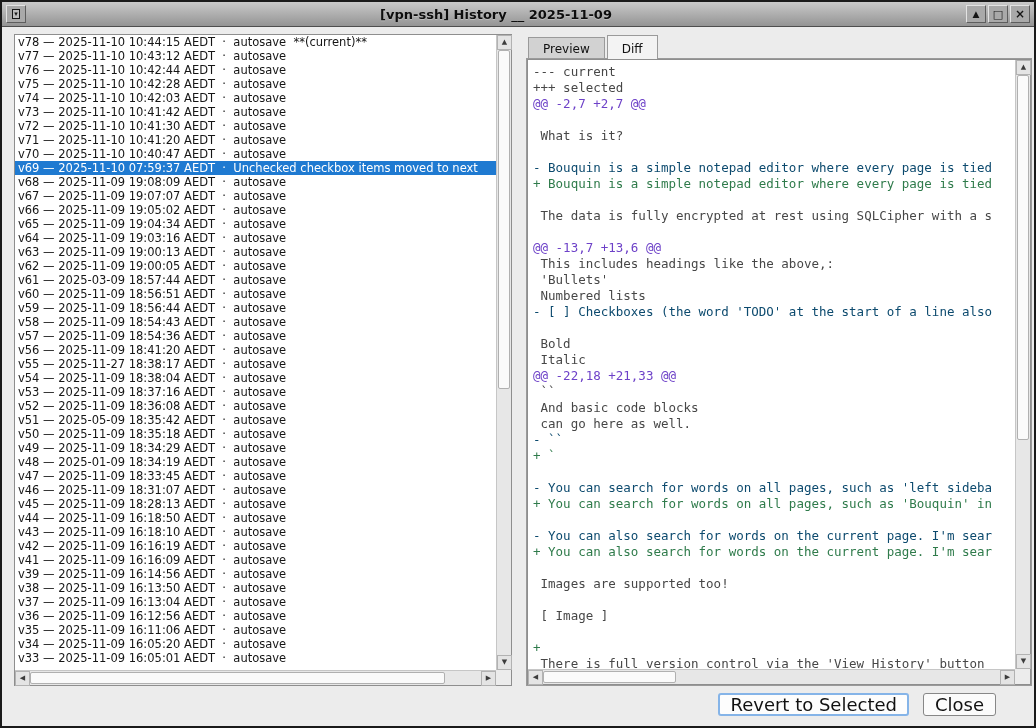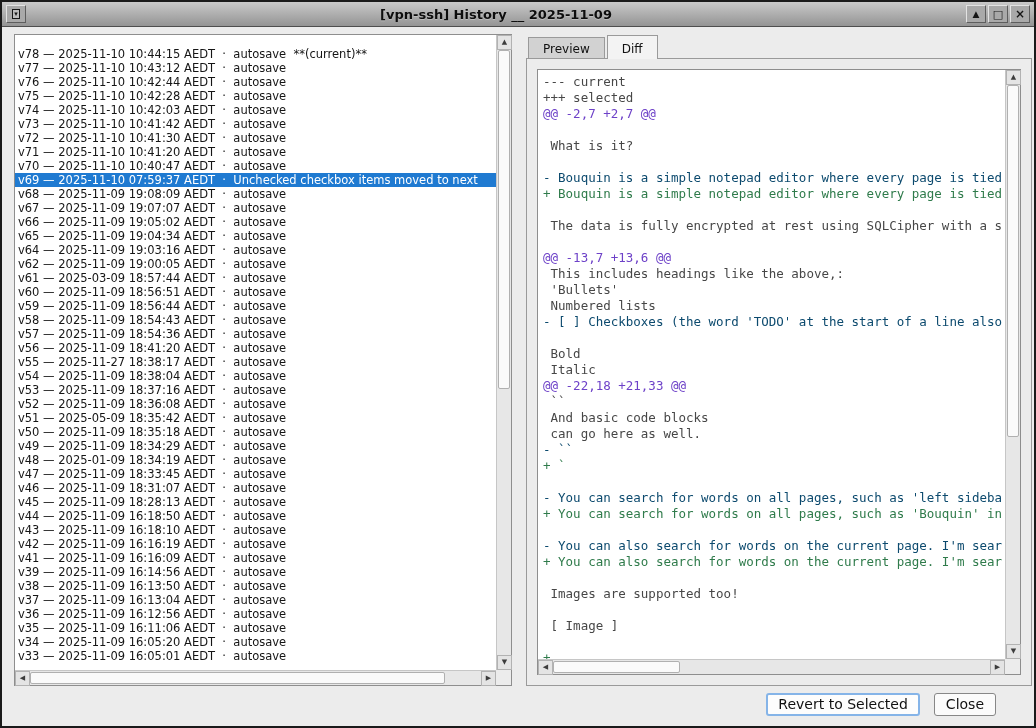--- a/index.html
+++ b/index.html
@@ -26,21 +26,21 @@
     text-shadow:0 1px 0 rgba(255,255,255,.25);white-space:nowrap;overflow:hidden;}
   .tb-right{display:flex;gap:2px;}
   
   .main{position:relative;flex:1;background:#ececec;}
   
   .list-frame{
     position:absolute;left:12px;top:7px;width:498px;height:652px;
     background:#fff;border:1px solid #8e8e8e;
     display:grid;grid-template-columns:1fr 15px;grid-template-rows:1fr 15px;
   }
-  .listbox{overflow:hidden;padding-top:12px;}
+  .listbox{overflow:hidden;padding-top:0;}
   .row{
     height:14px;line-height:14px;font-size:11.5px;color:#151515;
     white-space:pre;padding-left:3px;overflow:hidden;
   }
   .row.selected{background:#1f7ad1;color:#ffffff;}
   
   .vscroll{display:flex;flex-direction:column;background:#e9e9e9;border-left:1px solid #c6c6c6;}
   .hscroll{display:flex;background:#e9e9e9;border-top:1px solid #c6c6c6;}
   .sb-btn{
     flex:0 0 15px;width:15px;height:15px;display:flex;align-items:center;justify-content:center;
@@ -54,40 +54,40 @@
   
   .right-panel{position:absolute;left:524px;top:7px;width:506px;height:652px;}
   .tabs{display:flex;align-items:flex-end;height:24px;padding-left:2px;position:relative;z-index:2;}
   .tab{
     font-size:12px;color:#111;padding:4px 14px 3px;background:#d2d2d2;
     border:1px solid #9a9a9a;border-bottom:none;margin-right:2px;height:21px;cursor:default;
   }
   .tab.active{background:#f3f3f3;height:24px;margin-bottom:-1px;padding-top:6px;}
   .notebook-body{
     position:absolute;top:24px;left:0;right:0;bottom:0;
-    border:1px solid #9a9a9a;background:#ececec;padding:10px;z-index:1;
+    border:1px solid #9a9a9a;background:#ececec;padding:0;z-index:1;
   }
   .diff-frame{
     width:100%;height:100%;background:#fff;border:1px solid #8e8e8e;
     display:grid;grid-template-columns:1fr 15px;grid-template-rows:1fr 15px;
   }
   .diff-content{
     overflow:hidden;padding:4px 0 0 5px;
     font-family:"DejaVu Sans Mono","Liberation Mono",monospace;
     font-size:12.5px;line-height:16px;white-space:pre;
   }
   .dline{height:16px;}
   .dline.meta,.dline.ctx{color:#474747;}
   .dline.hunk{color:#6d41c8;}
   .dline.del{color:#0c4a6e;}
   .dline.add{color:#2f7b4b;}
   
   .footer{position:absolute;right:38px;bottom:10px;display:flex;gap:14px;align-items:center;}
   .btn{
-    font-family:"DejaVu Sans","Liberation Sans",sans-serif;font-size:14px;color:#111;
+    font-family:"DejaVu Sans","Liberation Sans",sans-serif;font-size:18px;color:#111;
     background:#fbfbfb;border:1px solid #878787;border-radius:3px;
     padding:3px 11px;height:23px;line-height:15px;cursor:default;white-space:nowrap;
   }
   .btn.focused{border:2px solid #85b4e8;padding:2px 10px;background:#fdfdfd;}
 </style>
 </head>
 <body>
 
 <div class="window">
 
@@ -121,20 +121,21 @@
           <div class="row">v73 — 2025-11-10 10:41:42 AEDT  ·  autosave</div>
           <div class="row">v72 — 2025-11-10 10:41:30 AEDT  ·  autosave</div>
           <div class="row">v71 — 2025-11-10 10:41:20 AEDT  ·  autosave</div>
           <div class="row">v70 — 2025-11-10 10:40:47 AEDT  ·  autosave</div>
           <div class="row selected">v69 — 2025-11-10 07:59:37 AEDT  ·  Unchecked checkbox items moved to next</div>
           <div class="row">v68 — 2025-11-09 19:08:09 AEDT  ·  autosave</div>
           <div class="row">v67 — 2025-11-09 19:07:07 AEDT  ·  autosave</div>
           <div class="row">v66 — 2025-11-09 19:05:02 AEDT  ·  autosave</div>
           <div class="row">v65 — 2025-11-09 19:04:34 AEDT  ·  autosave</div>
           <div class="row">v64 — 2025-11-09 19:03:16 AEDT  ·  autosave</div>
+          <div class="row">v63 — 2025-11-09 19:00:13 AEDT  ·  autosave</div>
           <div class="row">v62 — 2025-11-09 19:00:05 AEDT  ·  autosave</div>
           <div class="row">v61 — 2025-03-09 18:57:44 AEDT  ·  autosave</div>
           <div class="row">v60 — 2025-11-09 18:56:51 AEDT  ·  autosave</div>
           <div class="row">v59 — 2025-11-09 18:56:44 AEDT  ·  autosave</div>
           <div class="row">v58 — 2025-11-09 18:54:43 AEDT  ·  autosave</div>
           <div class="row">v57 — 2025-11-09 18:54:36 AEDT  ·  autosave</div>
           <div class="row">v56 — 2025-11-09 18:41:20 AEDT  ·  autosave</div>
           <div class="row">v55 — 2025-11-27 18:38:17 AEDT  ·  autosave</div>
           <div class="row">v54 — 2025-11-09 18:38:04 AEDT  ·  autosave</div>
           <div class="row">v53 — 2025-11-09 18:37:16 AEDT  ·  autosave</div>

